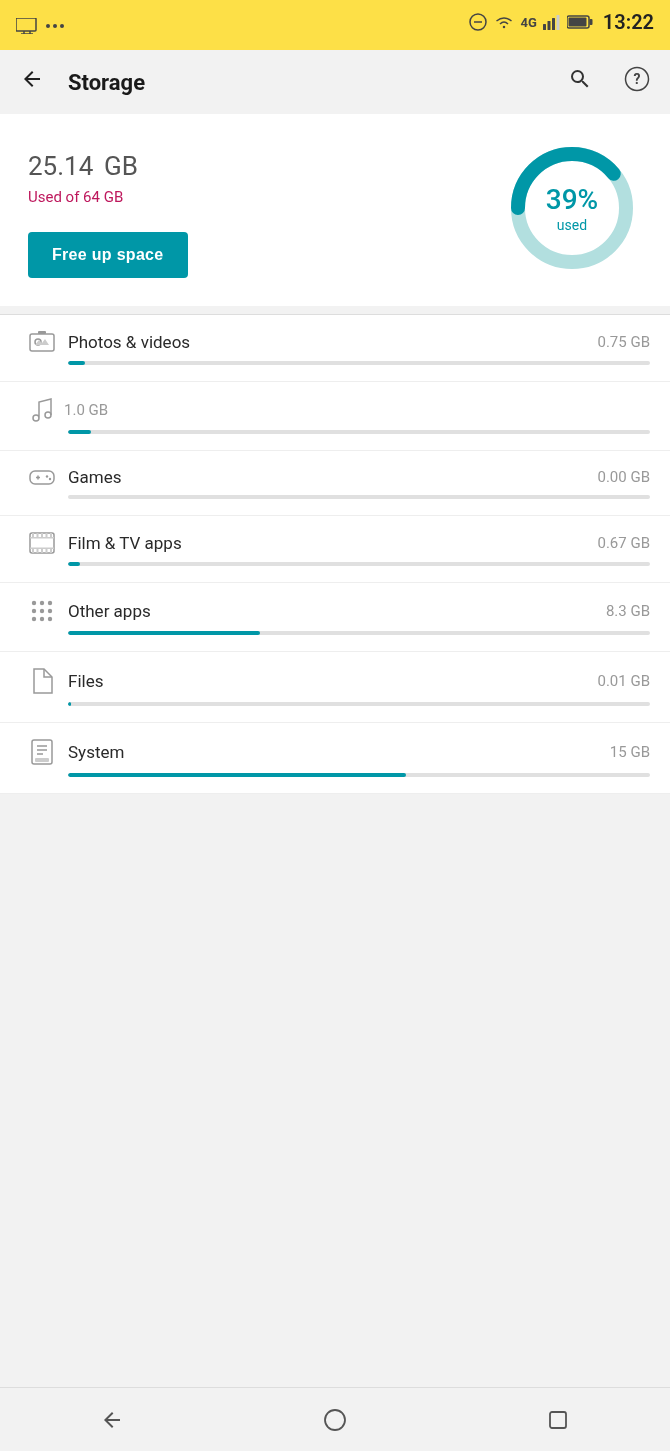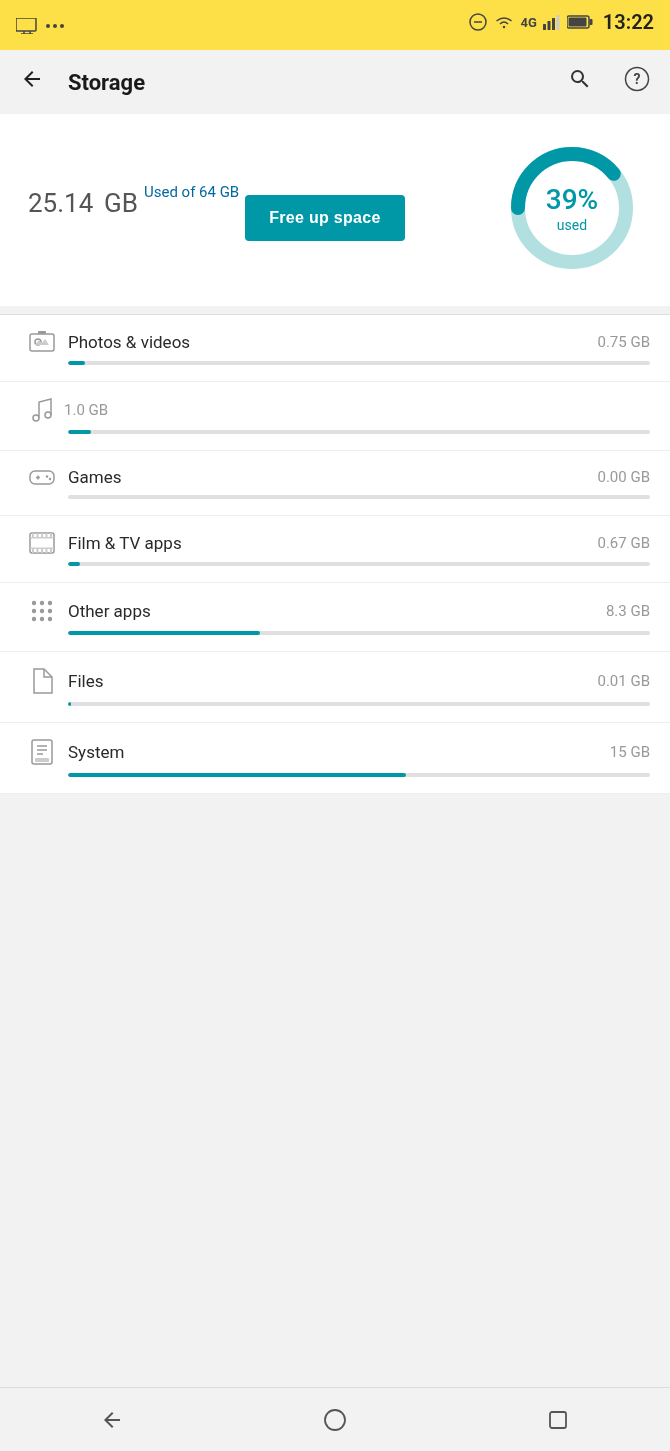--- a/index.html
+++ b/index.html
@@ -60,37 +60,37 @@
     .storage-card {
       background: #fff;
       padding: 24px 28px 28px 28px;
       display: flex;
       align-items: center;
       justify-content: space-between;
       margin-bottom: 8px;
     }
     .storage-info {
       display: flex;
-      flex-direction: row;
+      flex-direction: column;
       gap: 6px;
     }
     .storage-used-main {
       font-size: 44px;
       font-weight: 300;
       color: #555;
       line-height: 1;
     }
     .storage-used-main span {
       font-size: 26px;
       font-weight: 400;
     }
     .storage-used-sub {
       font-size: 15px;
-      color: #0369a1;
-      margin-top: 8px;
+      color: #be185d;
+      margin-top: 0;
     }
     .free-up-btn {
       background: #0097a7;
       color: #fff;
       border: none;
       border-radius: 4px;
       padding: 14px 24px;
       font-size: 16px;
       font-weight: 600;
       cursor: pointer;

